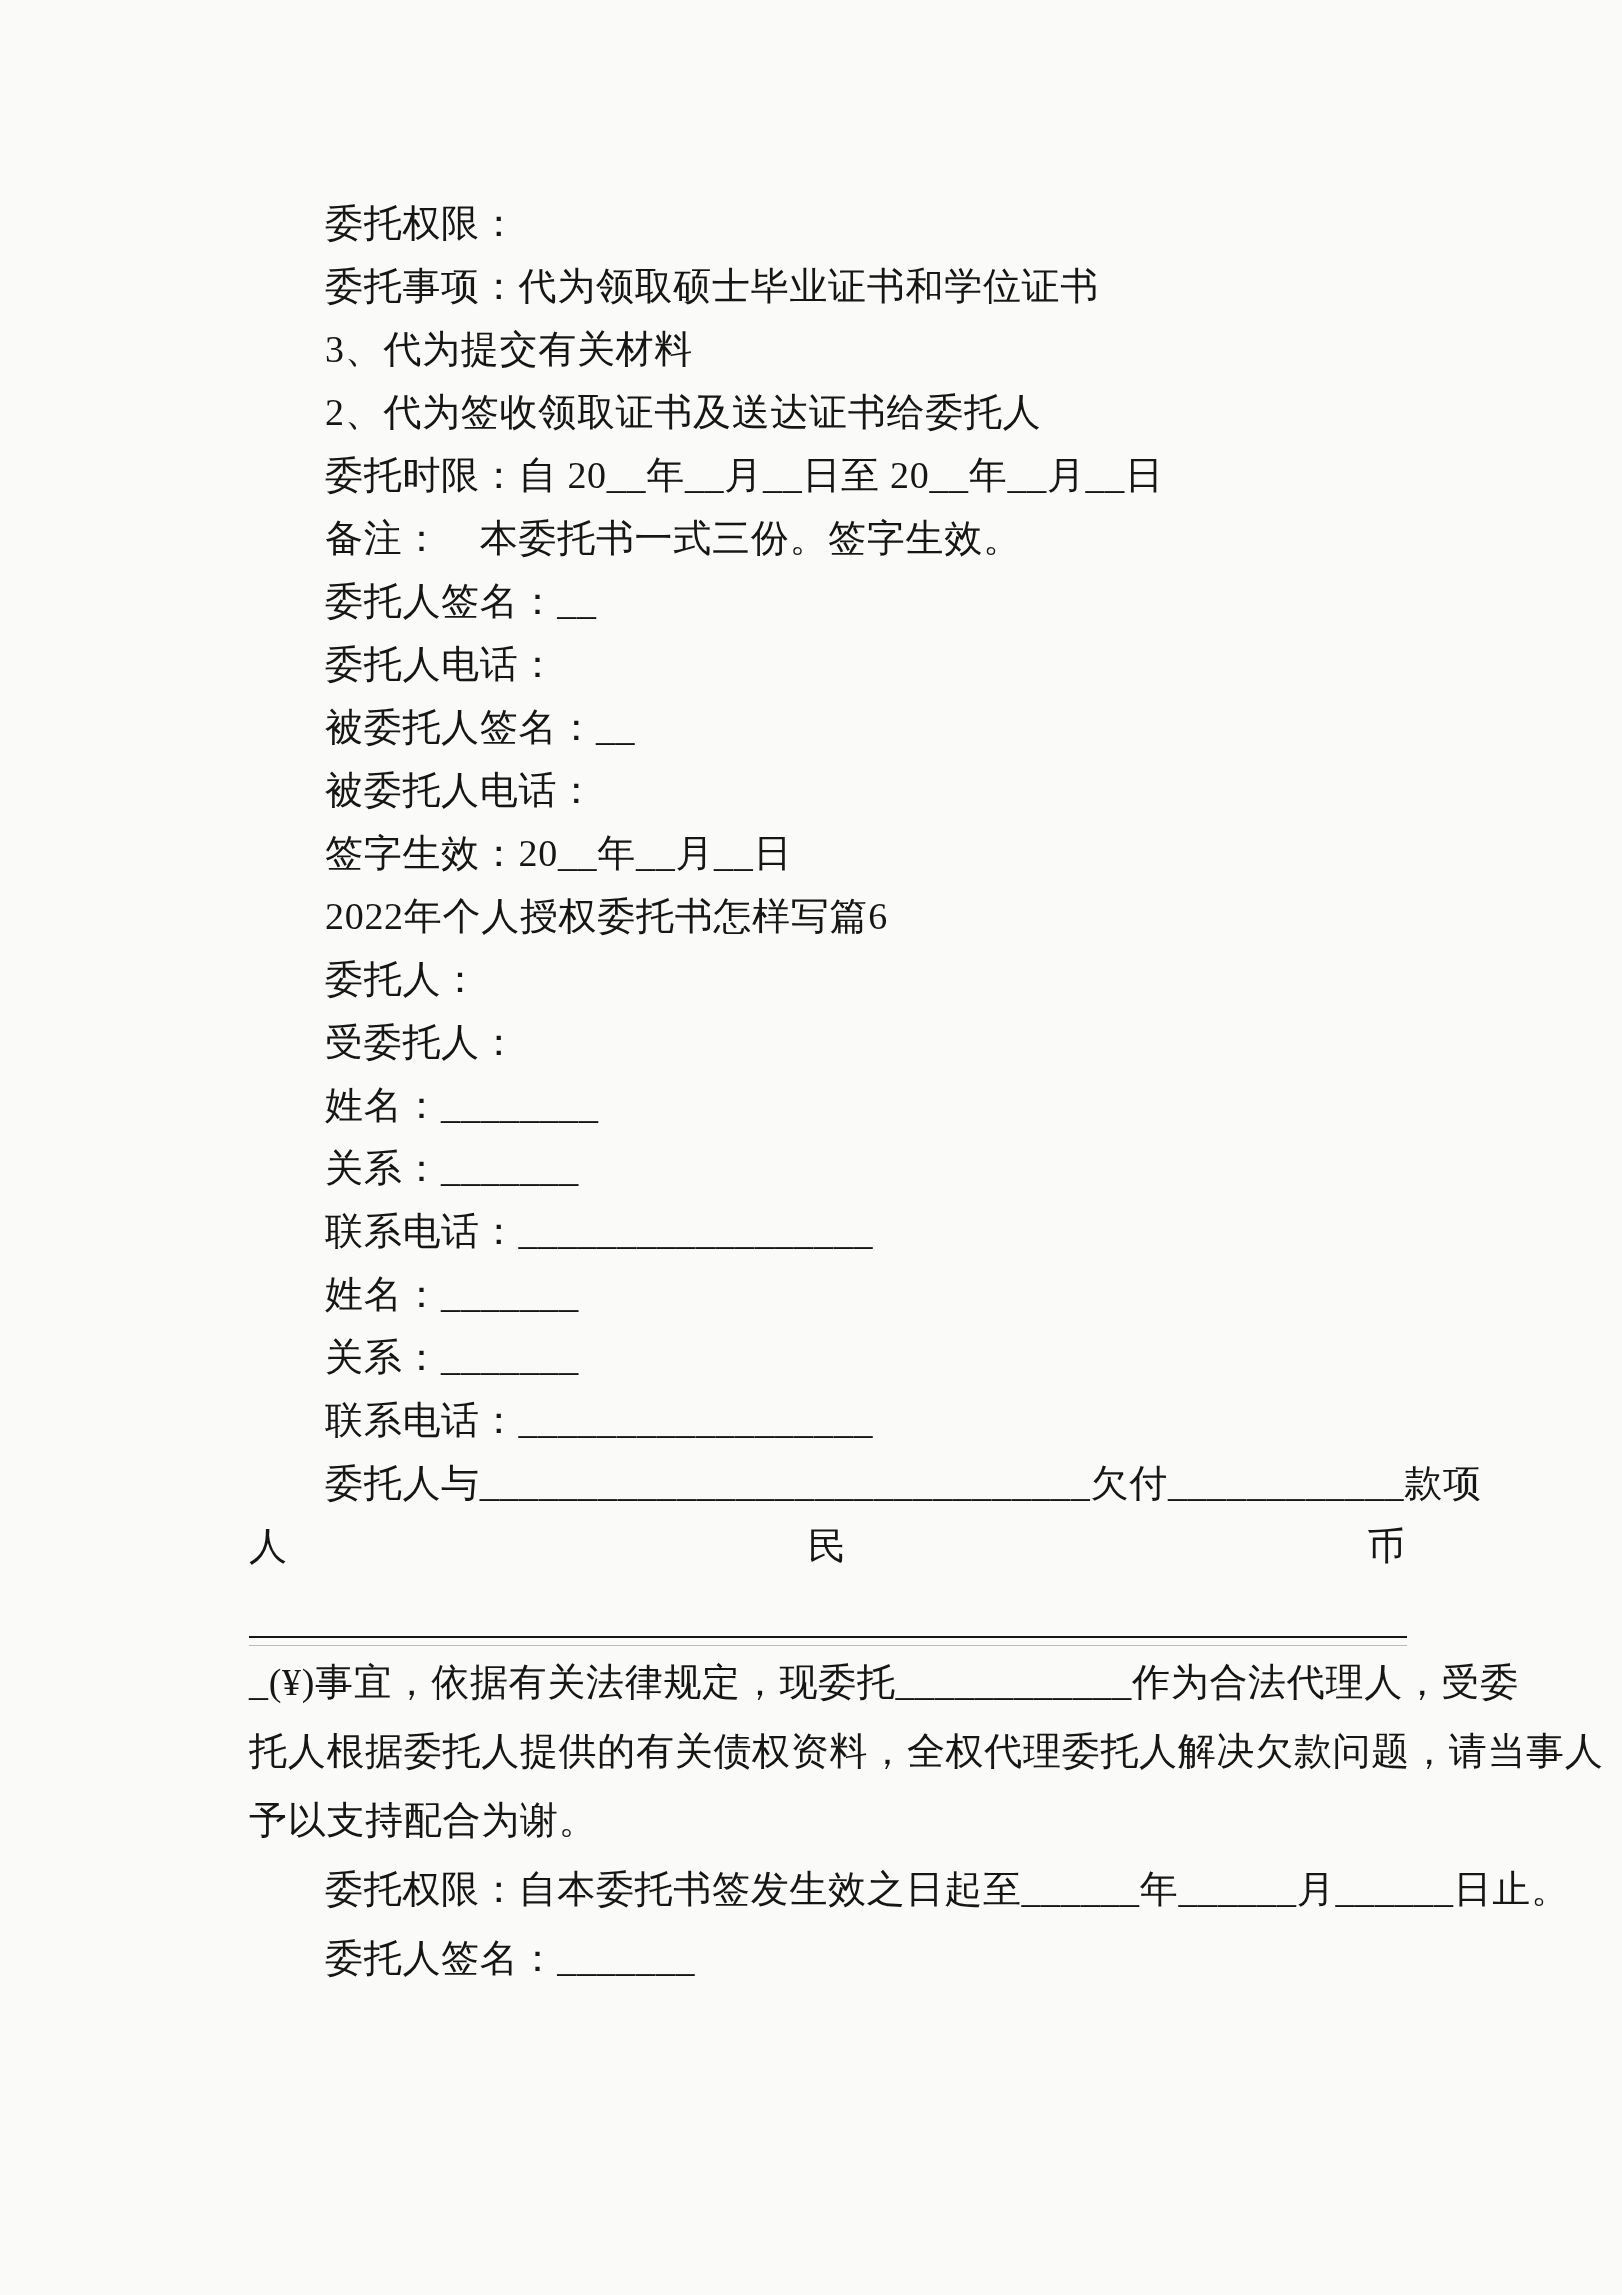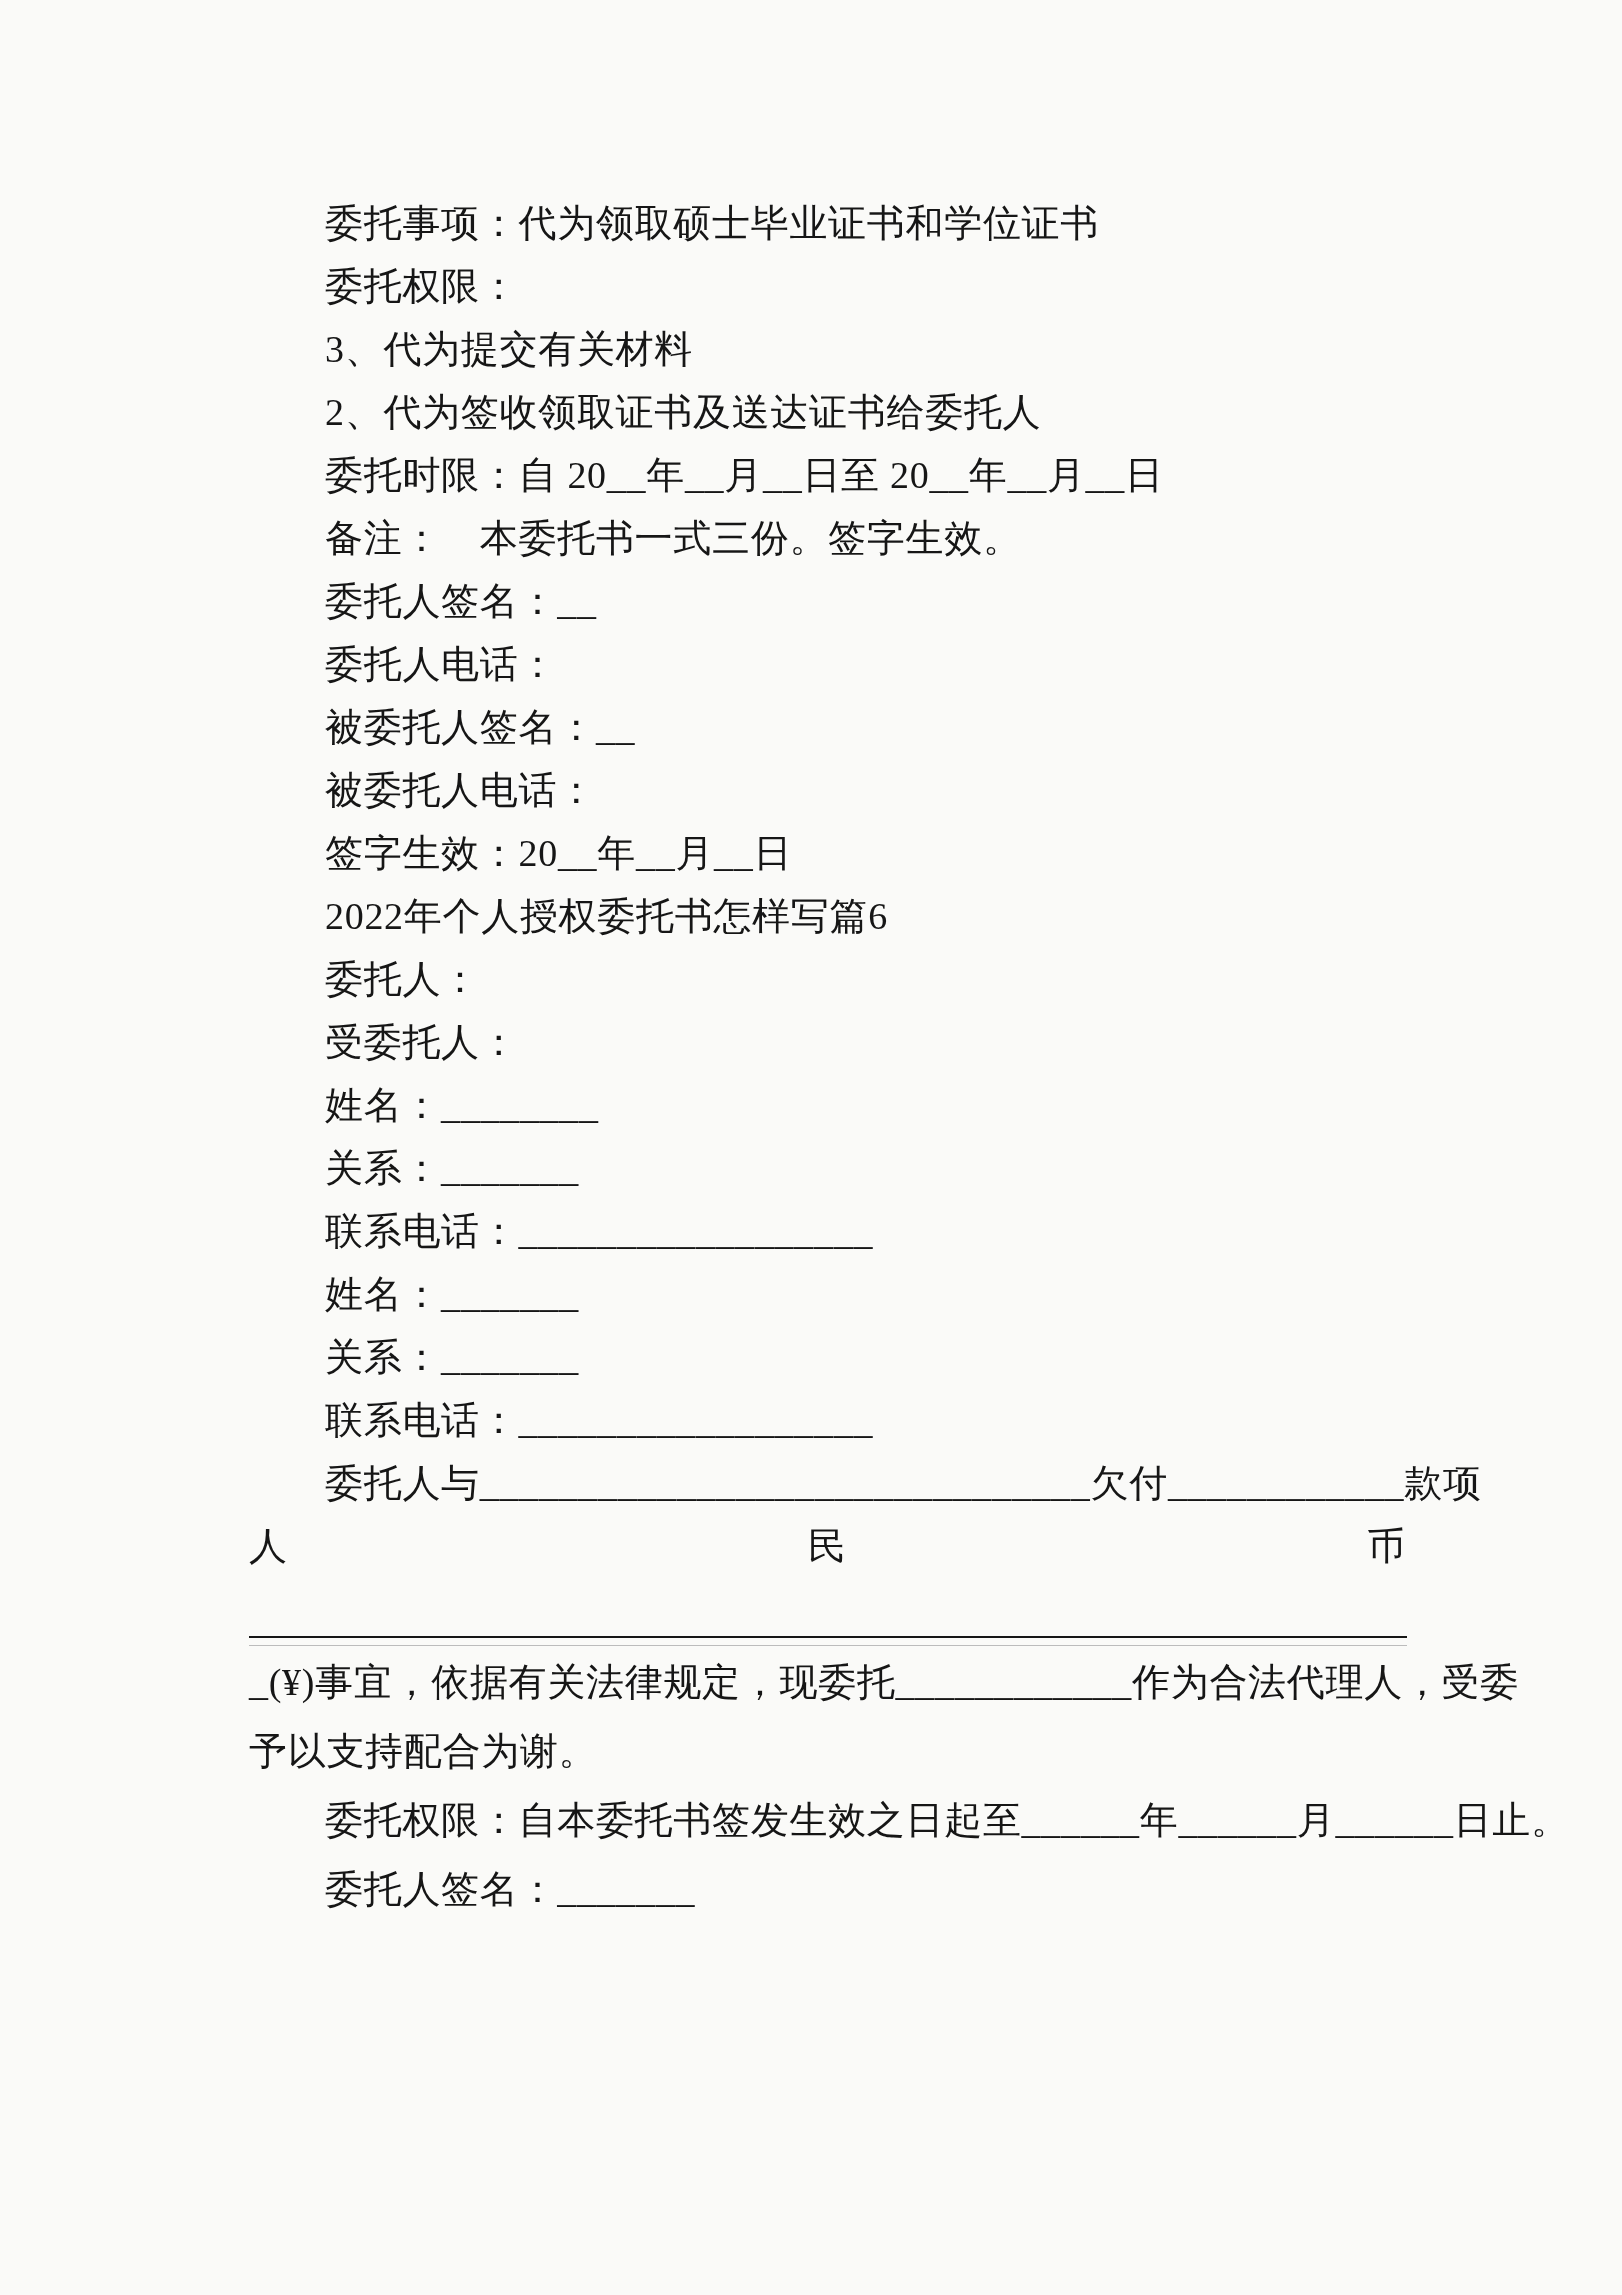--- a/index.html
+++ b/index.html
@@ -44,22 +44,22 @@
     border-top: 2.6px solid #161616;
     border-bottom: 1.3px solid #bcbcbc;
     width: 100%;
   }
 </style>
 </head>
 <body>
 
 <div class="page">
   <div class="content" id="doc-content">
+      <div class="line s1 indent">委托权限：</div>
       <div class="line s1 indent">委托事项：代为领取硕士毕业证书和学位证书</div>
-      <div class="line s1 indent">委托权限：</div>
       <div class="line s1 indent">3、代为提交有关材料</div>
       <div class="line s1 indent">2、代为签收领取证书及送达证书给委托人</div>
       <div class="line s1 indent">委托时限：自 20__年__月__日至 20__年__月__日</div>
       <div class="line s1 indent">备注：　本委托书一式三份。签字生效。</div>
       <div class="line s1 indent">委托人签名：__</div>
       <div class="line s1 indent">委托人电话：</div>
       <div class="line s1 indent">被委托人签名：__</div>
       <div class="line s1 indent">被委托人电话：</div>
       <div class="line s1 indent">签字生效：20__年__月__日</div>
       <div class="line s1 indent">2022年个人授权委托书怎样写篇6</div>
@@ -72,18 +72,19 @@
       <div class="line s1 indent">关系：_______</div>
       <div class="line s1 indent">联系电话：__________________</div>
       <div class="line s1 indent">委托人与_______________________________欠付____________款项</div>
       <div class="line s1 justify">
         <span>人</span>
         <span>民</span>
         <span>币</span>
       </div>
       <div class="page-divider"></div>
       <div class="line s2">_(¥)事宜，依据有关法律规定，现委托____________作为合法代理人，受委</div>
+      <div class="line s2">托人根据委托人提供的有关债权资料，全权代理委托人解决欠款问题，请当事人</div>
       <div class="line s2">予以支持配合为谢。</div>
       <div class="line s2 indent">委托权限：自本委托书签发生效之日起至______年______月______日止。</div>
       <div class="line s2 indent">委托人签名：_______</div>
     </div>
 </div>
 
 
 </body></html>

